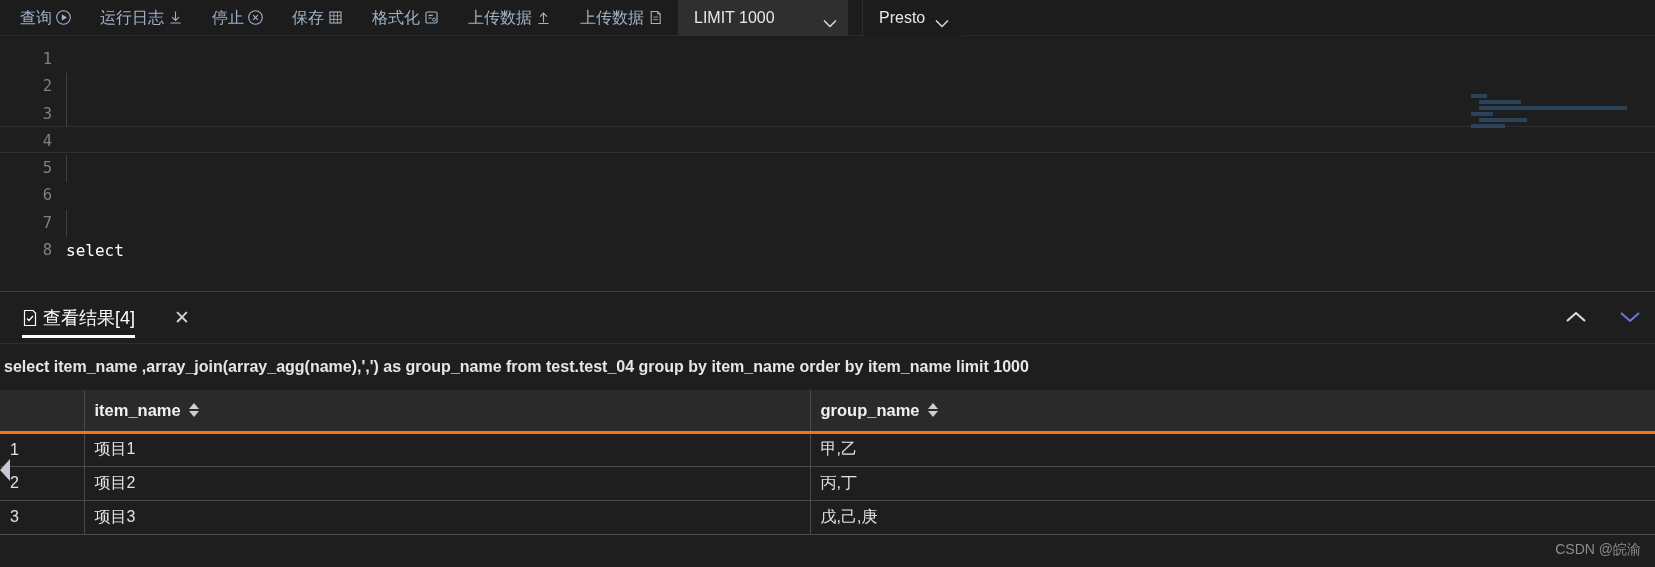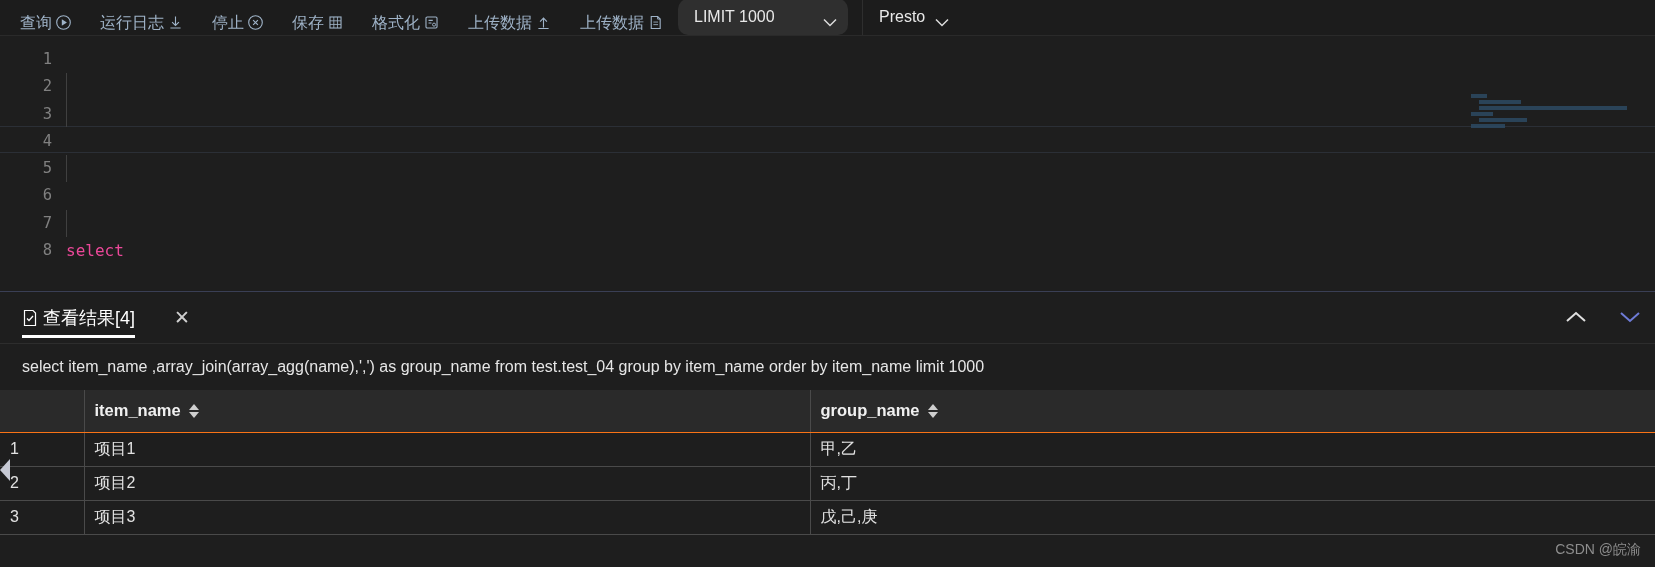--- a/index.html
+++ b/index.html
@@ -9,21 +9,21 @@
     font-family: "Liberation Sans", sans-serif;
     overflow: hidden;
   }
   #app { position: relative; width: 1655px; height: 567px; background: #1e1e1e; }
 
   
   .toolbar {
     height: 36px; width: 100%;
     background: #1c1c1c;
     border-bottom: 1px solid #2a2a2a;
-    display: flex; align-items: flex-end;
+    display: flex; align-items: center;
     padding-left: 6px;
     position: relative;
   }
   .tb-btn {
     display: flex; align-items: center; gap: 3px;
     color: #9fb3c8;
     font-size: 16px;
     padding: 4px 14px;
     cursor: pointer;
     white-space: nowrap;
@@ -35,21 +35,21 @@
   .status-text {
     color: #3ec93e;
     font-size: 15px;
     white-space: nowrap;
     margin-left: auto;
     margin-right: 16px;
   }
   .limit-select {
     width: 170px; height: 36px;
     background: #2f2f2f;
-    border-radius: 10px;
+    border-radius: 2px;
     display: flex; align-items: center; justify-content: space-between;
     padding: 0 12px 0 16px;
     color: #e8e8e8; font-size: 16px;
     cursor: pointer;
     margin-right: 14px;
   }
   .engine-select {
     height: 36px;
     display: flex; align-items: center; gap: 10px;
     padding: 0 14px 0 16px;
@@ -80,21 +80,21 @@
   }
   .code-lines {
     flex: 1;
     font-family: "DejaVu Sans Mono", monospace;
     font-size: 16px;
     line-height: 27.3px;
     color: #d4d4d4;
     white-space: pre;
     position: relative;
   }
-  .kw { color: #ec4899; }
+  .kw { color: #ffffff; }
   .indent-guide {
     position: absolute;
     width: 1px;
     background: #404040;
   }
   .active-line {
     position: absolute;
     left: 0; right: 0;
     height: 27px;
     border-top: 1px solid #2b2f36;
@@ -145,23 +145,24 @@
   }
   .panel-ctrls {
     position: absolute; right: 14px; top: 0; height: 52px;
     display: flex; align-items: center; gap: 32px;
   }
   .ctrl-chev { cursor: pointer; }
 
   .sql-line {
     color: #e6e6e6;
     font-size: 16px;
-    padding: 14px 0 14px 22px;
+    padding: 14px 0 14px 4px;
     white-space: nowrap;
     overflow: hidden;
+    font-weight: bold;
   }
 
   
   .grid-wrap { position: relative; }
   table.grid {
     border-collapse: collapse;
     width: 1655px;
     table-layout: fixed;
     background: #1e1e1e;
   }
@@ -177,21 +178,21 @@
     font-size: 16px;
     overflow: hidden;
     white-space: nowrap;
   }
   table.grid th {
     background: #2a2a2a;
     height: 42px;
     font-weight: bold;
     font-size: 16.5px;
     color: #f0f0f0;
-    border-bottom: 1px solid #f97316;
+    border-bottom: 3px solid #f97316;
   }
   .col-idx { width: 84px; }
   .col-a { width: 726px; }
   .col-b { width: 986px; }
   th.col-idx, td.col-idx {
     background: #262626;
     color: #b9b9b9;
     text-align: left;
     padding-left: 18px;
     border-right: 1px solid #4a4a4a;

